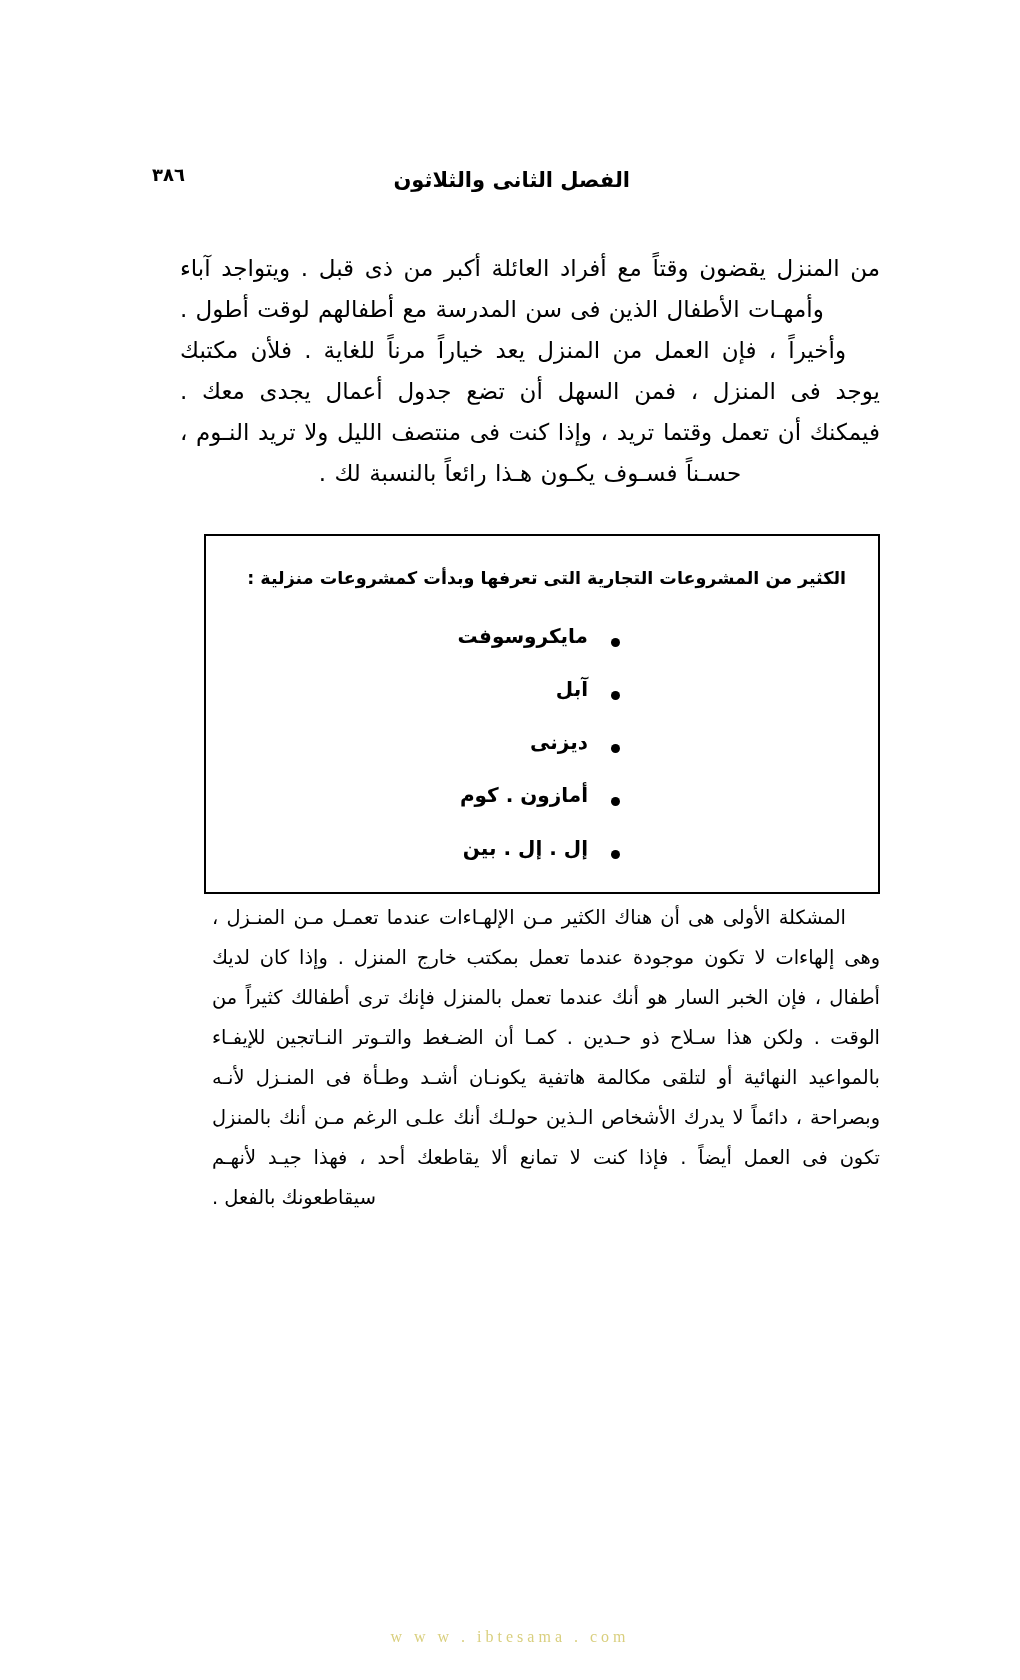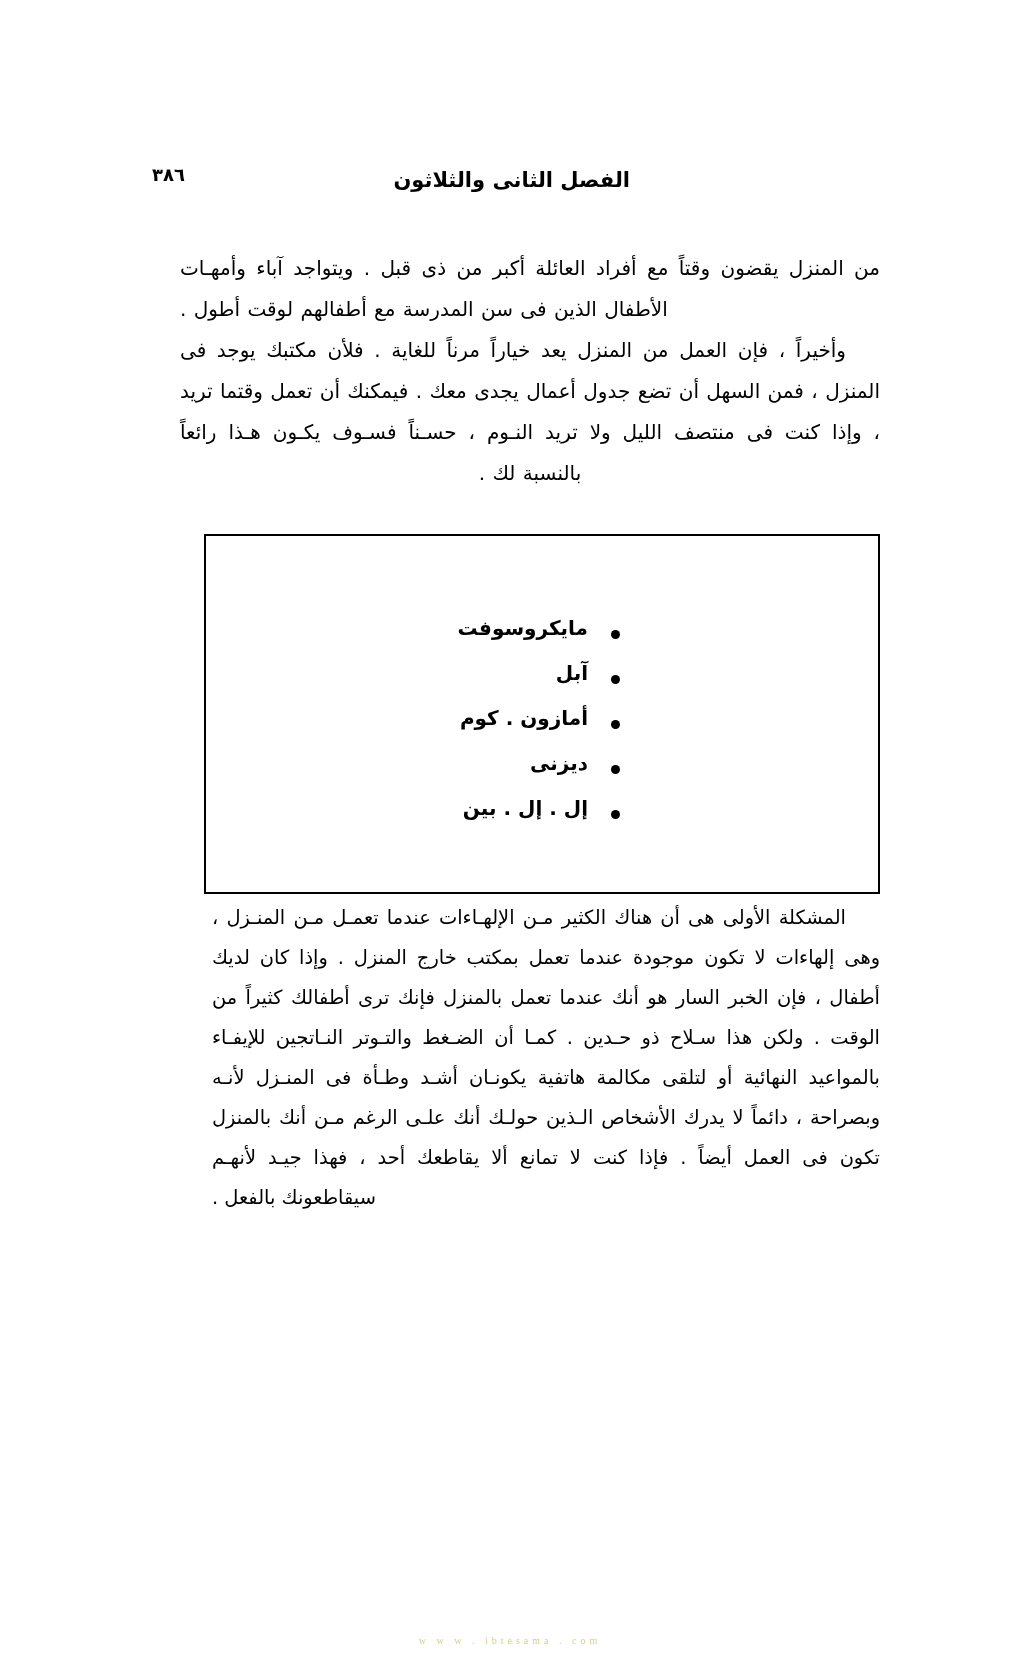--- a/index.html
+++ b/index.html
@@ -50,21 +50,21 @@
   .body-col {
     position: absolute;
     top: 248px;
     right: 140px;
     width: 700px;
     direction: rtl;
     text-align: justify;
   }
   p.para {
     margin: 0;
-    font-size: 20px;
+    font-size: 23px;
     line-height: 41px;
     text-align: justify;
     text-align-last: center;
     word-spacing: 1px;
   }
   p.para.indent {
     text-indent: 34px;
   }
   p.para.last-right {
     text-align-last: left;
@@ -103,20 +103,21 @@
     list-style: none;
     margin: 0;
     padding: 0;
   }
   .callout-list li {
     display: block;
     position: relative;
     height: 45px;
     padding-right: 12px;
     text-align: center;
+    margin-top: 8px;
   }
   .callout-list li .bullet {
     position: absolute;
     right: 258px;
     top: 14px;
     width: 9px;
     height: 9px;
     background: #000;
     border-radius: 50%;
   }
@@ -154,21 +155,21 @@
   }
 
   
   .watermark {
     position: absolute;
     bottom: 34px;
     left: 0;
     right: 0;
     text-align: center;
     direction: ltr;
-    font-size: 10px;
+    font-size: 16px;
     letter-spacing: 4px;
     color: #d9cf7e;
     font-family: "Liberation Serif", serif;
   }
 </style>
 </head>
 <body>
 
 <div class="page">
 
@@ -176,36 +177,37 @@
     <div class="chapter-title">الفصل الثانى والثلاثون</div>
     <div class="page-number">٣٨٦</div>
   </div>
 
   <div class="body-col">
     <p class="para last-right">من المنزل يقضون وقتاً مع أفراد العائلة أكبر من ذى قبل . ويتواجد آباء وأمهـات الأطفال الذين فى سن المدرسة مع أطفالهم لوقت أطول .</p>
     <p class="para indent">وأخيراً ، فإن العمل من المنزل يعد خياراً مرناً للغاية . فلأن مكتبك يوجد فى المنزل ، فمن السهل أن تضع جدول أعمال يجدى معك . فيمكنك أن تعمل وقتما تريد ، وإذا كنت فى منتصف الليل ولا تريد النـوم ، حسـناً فسـوف يكـون هـذا رائعاً بالنسبة لك .</p>
   </div>
 
   <div class="callout">
+    <div class="callout-heading">الكثير من المشروعات التجارية التى تعرفها وبدأت كمشروعات منزلية :</div>
     <ul class="callout-list">
       <li>
         <span class="bullet"></span>
         <span class="item-label">مايكروسوفت</span>
       </li>
       <li>
         <span class="bullet"></span>
         <span class="item-label">آبل</span>
       </li>
       <li>
         <span class="bullet"></span>
+        <span class="item-label">ديزنى</span>
+      </li>
+      <li>
+        <span class="bullet"></span>
         <span class="item-label">أمازون . كوم</span>
-      </li>
-      <li>
-        <span class="bullet"></span>
-        <span class="item-label">ديزنى</span>
       </li>
       <li>
         <span class="bullet"></span>
         <span class="item-label">إل . إل . بين</span>
       </li>
     </ul>
   </div>
 
   <div class="body-col-2">
     <p class="para2 indent end-left">المشكلة الأولى هى أن هناك الكثير مـن الإلهـاءات عندما تعمـل مـن المنـزل ، وهى إلهاءات لا تكون موجودة عندما تعمل بمكتب خارج المنزل . وإذا كان لديك أطفال ، فإن الخبر السار هو أنك عندما تعمل بالمنزل فإنك ترى أطفالك كثيراً من الوقت . ولكن هذا سـلاح ذو حـدين . كمـا أن الضـغط والتـوتر النـاتجين للإيفـاء بالمواعيد النهائية أو لتلقى مكالمة هاتفية يكونـان أشـد وطـأة فى المنـزل لأنـه وبصراحة ، دائماً لا يدرك الأشخاص الـذين حولـك أنك علـى الرغم مـن أنك بالمنزل تكون فى العمل أيضاً . فإذا كنت لا تمانع ألا يقاطعك أحد ، فهذا جيـد لأنهـم سيقاطعونك بالفعل .</p>

